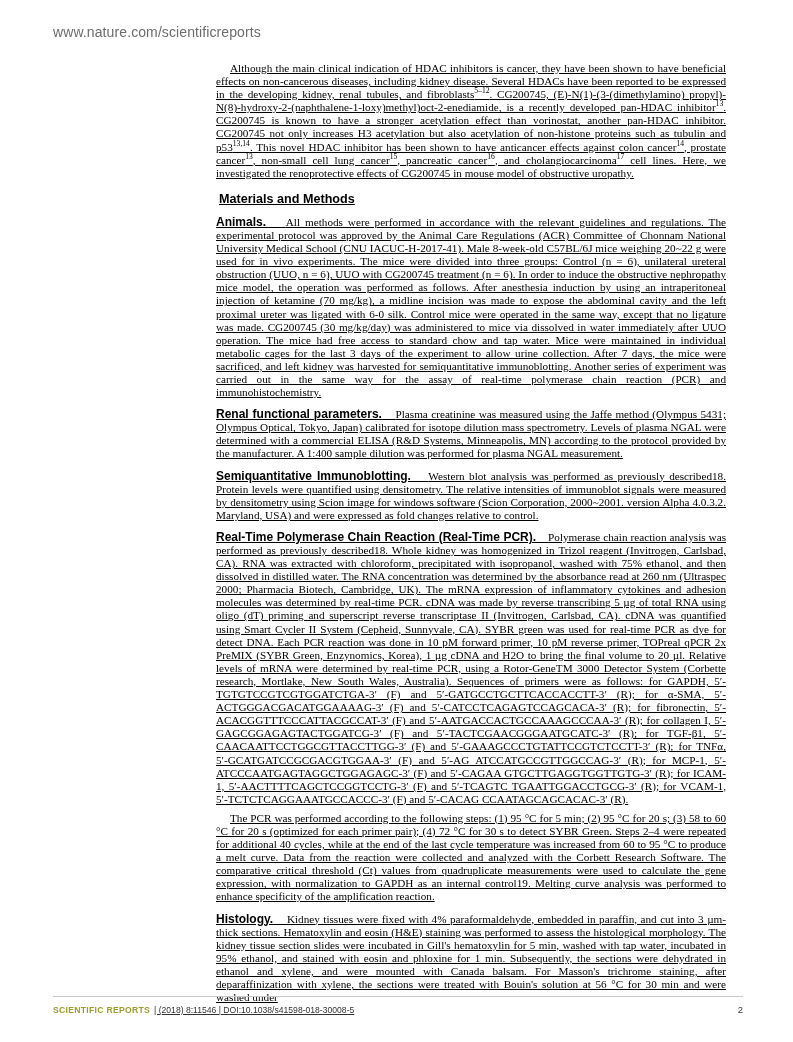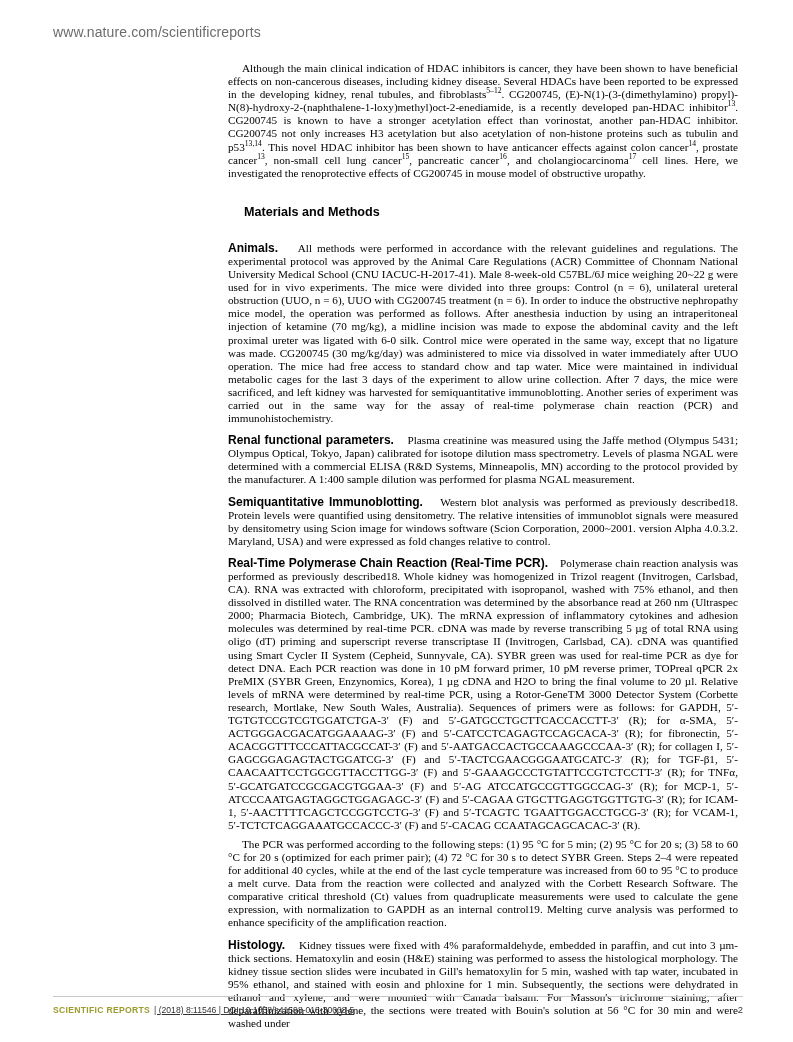--- a/index.html
+++ b/index.html
@@ -33,45 +33,46 @@
     position: absolute;
     left: 53px;
     top: 24px;
     font-family: "Liberation Sans", sans-serif;
     font-size: 14px;
     color: #6c6c6c;
     letter-spacing: 0.1px;
   }
   .content {
     position: absolute;
-    left: 228px;
+    left: 216px;
     top: 62px;
     width: 510px;
     text-align: justify;
     font-size: 11.2px;
     line-height: 13.1px;
+    text-decoration: underline;
   }
   p {
     margin: 0 0 0 0;
     text-indent: 14px;
   }
   p.noindent {
     text-indent: 0;
   }
   .gap {
     height: 9px;
   }
   .gap-sm {
     height: 6px;
   }
   h2.section {
     font-family: "Liberation Sans", sans-serif;
     font-size: 12.6px;
     font-weight: bold;
-    margin: 16px;
+    margin: 3px;
     padding: 0;
     line-height: 15px;
   }
   .subhead {
     font-family: "Liberation Sans", sans-serif;
     font-size: 12px;
     font-weight: bold;
   }
   sup {
     font-size: 7.6px;

